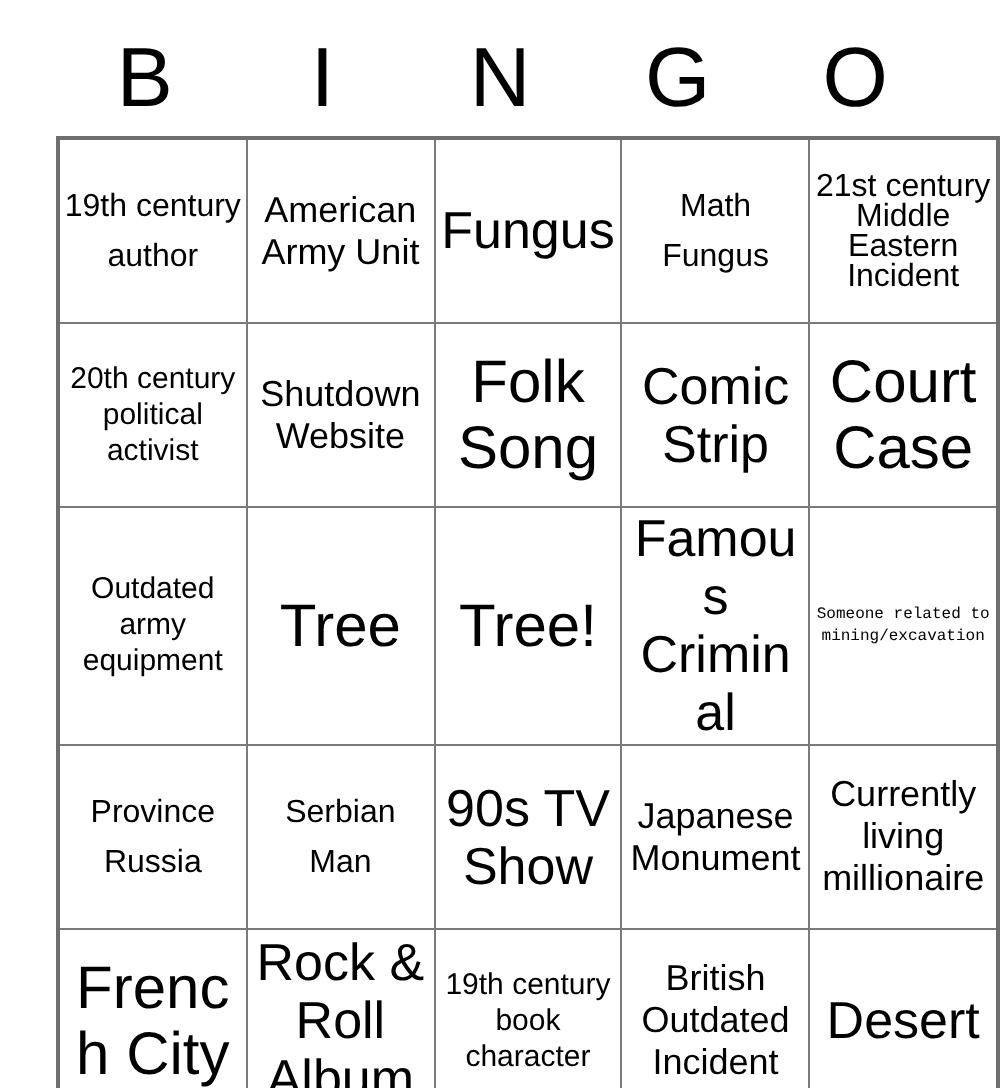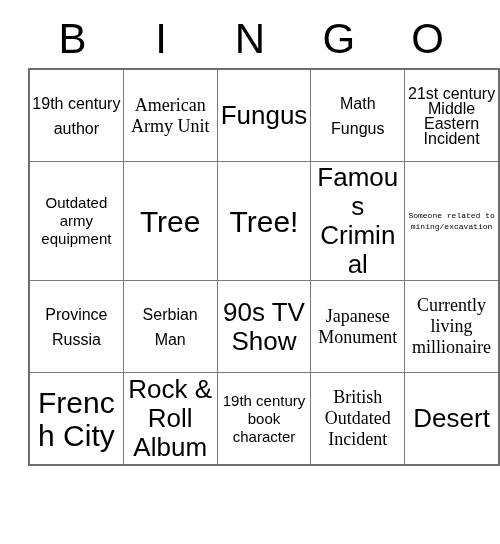--- a/index.html
+++ b/index.html
@@ -64,21 +64,21 @@
     display: block;
     width: 100%;
     color: #000000;
     word-wrap: break-word;
   }
 
   
   .fs-xxl  { font-size: 30px; line-height: 33px; }
   .fs-xl   { font-size: 26px; line-height: 29px; text-align: center; }
   .fs-lg   { font-size: 16px; line-height: 25px; }
-  .fs-md   { font-size: 18px; line-height: 21px; font-family: Liberation Serif, serif; }
+  .fs-md   { font-size: 18px; line-height: 21px; }
   .fs-sm   { font-size: 15px; line-height: 18px; }
   .fs-xs   { font-size: 16px; line-height: 15px; }
   .fs-xxs  { font-size: 8px;  line-height: 11px; font-family: Liberation Mono, monospace; }
 </style>
 </head>
 <body>
 
 <div id="bingo-card">
 
   <div id="bingo-header">
@@ -99,20 +99,37 @@
             <span class="cell-text fs-md">American Army Unit</span>
           </td>
         <td>
             <span class="cell-text fs-xl">Fungus</span>
           </td>
         <td>
             <span class="cell-text fs-lg">Math Fungus</span>
           </td>
         <td>
             <span class="cell-text fs-xs">21st century Middle Eastern Incident</span>
+          </td>
+      </tr>
+      <tr>
+        <td>
+            <span class="cell-text fs-sm">20th century political activist</span>
+          </td>
+        <td>
+            <span class="cell-text fs-md">Shutdown Website</span>
+          </td>
+        <td>
+            <span class="cell-text fs-xxl">Folk Song</span>
+          </td>
+        <td>
+            <span class="cell-text fs-xl">Comic Strip</span>
+          </td>
+        <td>
+            <span class="cell-text fs-xxl">Court Case</span>
           </td>
       </tr>
       <tr>
         <td>
             <span class="cell-text fs-sm">Outdated army equipment</span>
           </td>
         <td>
             <span class="cell-text fs-xxl">Tree</span>
           </td>
         <td>

